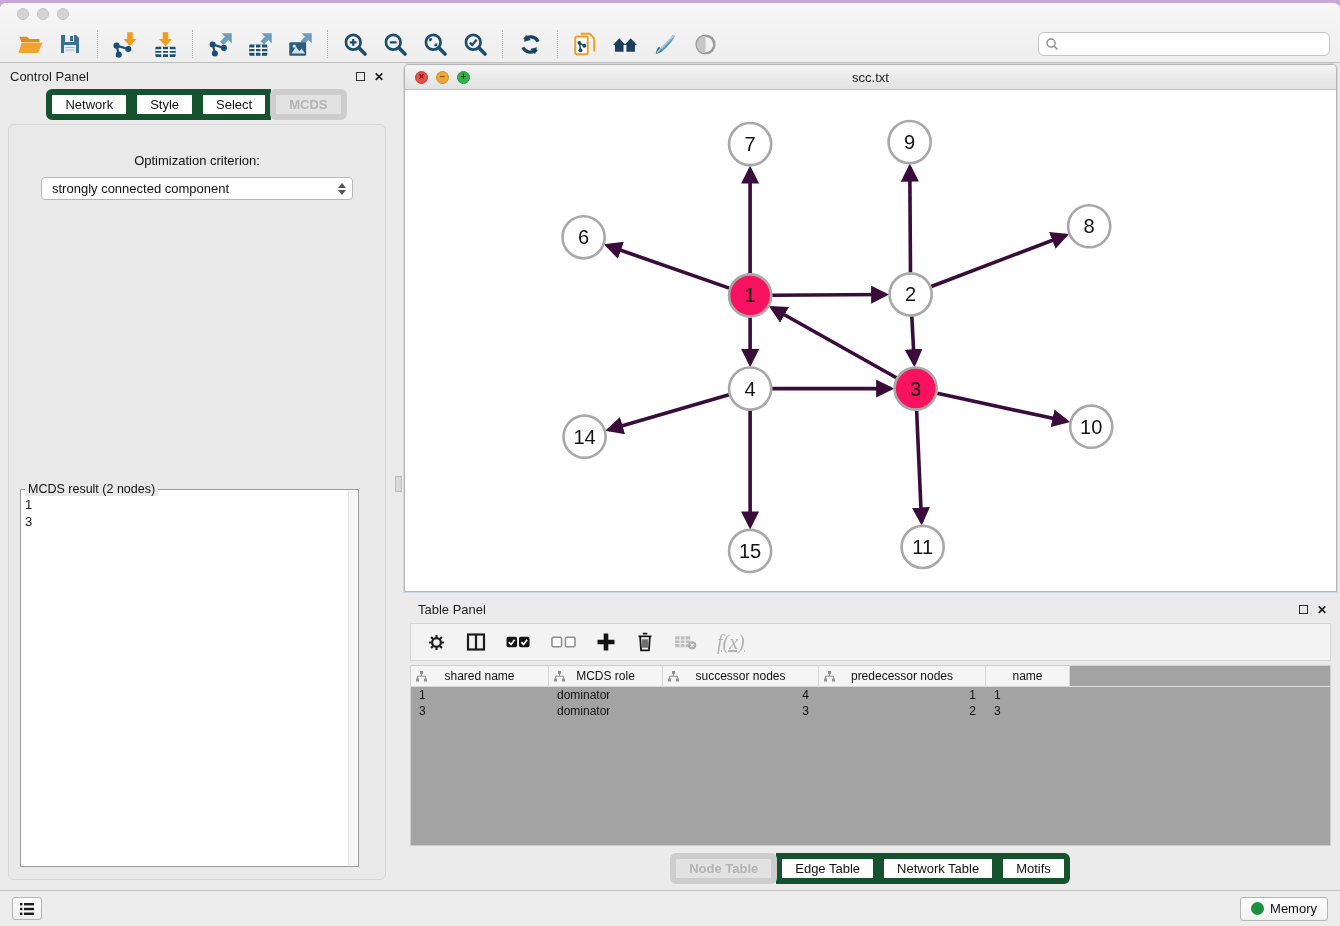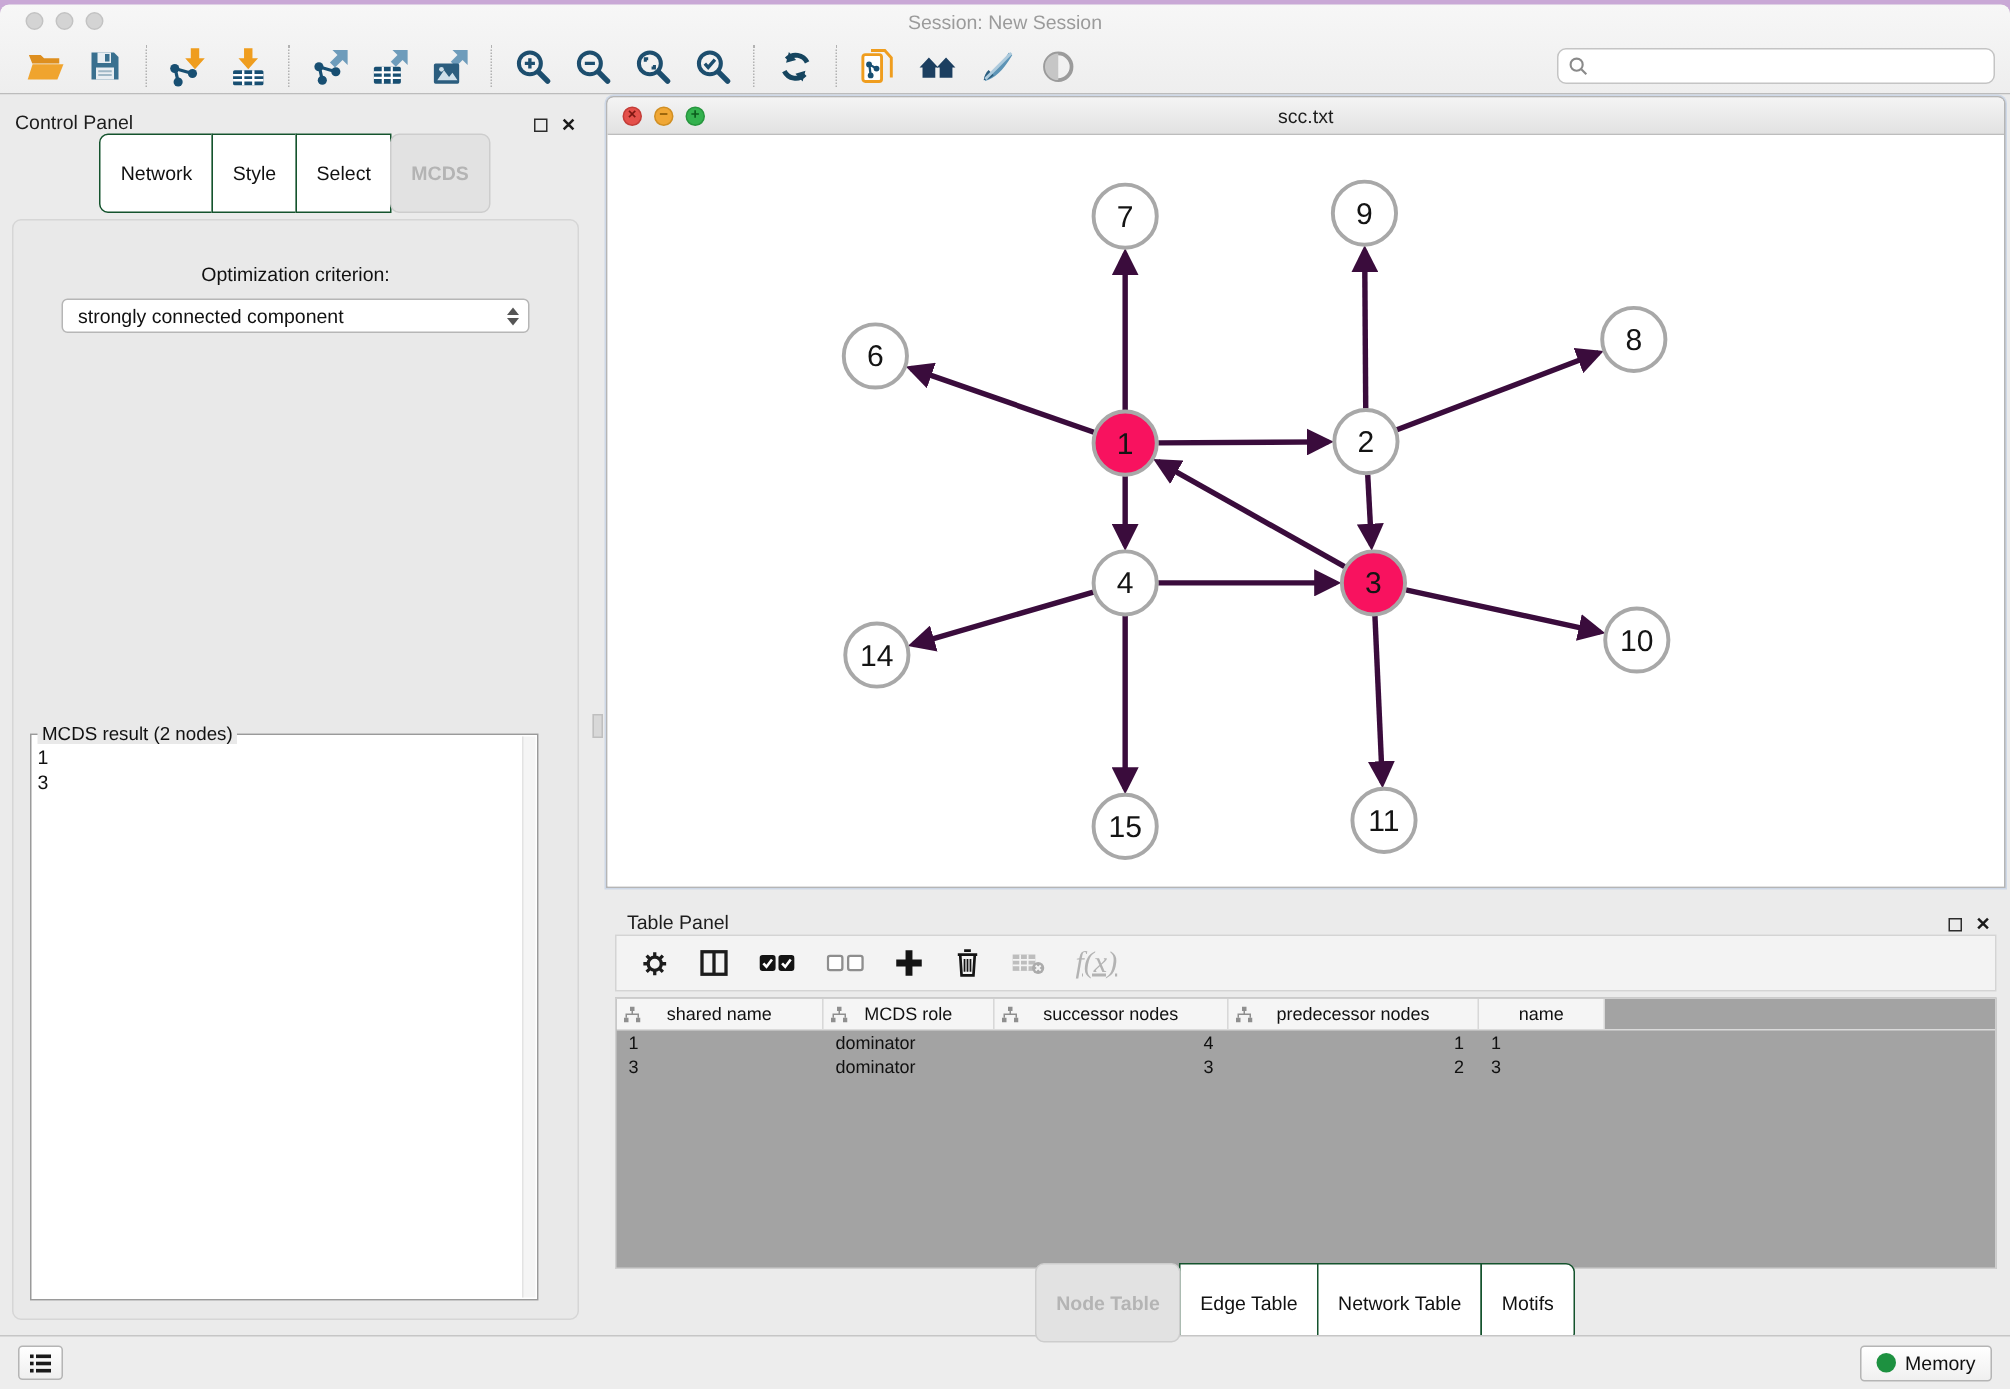--- a/index.html
+++ b/index.html
@@ -16,27 +16,27 @@
   .tbtn { width:40px; height:32px; display:flex; align-items:center; justify-content:center; cursor:default; }
   .tsep { width:1px; height:28px; border-left:1px dotted #b2b2b2; margin:0 7px; }
   .search-wrap { margin-left:auto; width:292px; height:24px; background:#fff; border:1px solid #c4c4c4; border-radius:6px; display:flex; align-items:center; padding:0 6px; }
   .search-wrap input { border:none; outline:none; flex:1; font-size:13px; height:20px; background:transparent; font-family:"Liberation Sans",sans-serif; }
 
   
   .main { position:absolute; top:61px; bottom:36px; left:0; right:0; display:flex; }
 
   
   .cpanel { width:394px; display:flex; flex-direction:column; }
-  .panel-head { height:25px; display:flex; align-items:flex-end; padding:0 10px; }
+  .panel-head { height:25px; display:flex; align-items:center; padding:0 10px; }
   .panel-title { font-size:13px; color:#1d1d1d; }
   .panel-head-icons { margin-left:auto; display:flex; align-items:center; gap:9px; }
   .float-box { width:9px; height:9px; border:1.6px solid #2c2c2c; display:inline-block; }
   .close-x { font-size:12px; font-weight:bold; color:#1a1a1a; line-height:1; }
   .tabrow { display:flex; justify-content:center; }
-  .xtab { font-size:13px; color:#111; background:#fff; border:1px solid #14532d; padding:18px 13px; margin-left:-1px; position:relative; cursor:default; }
+  .xtab { font-size:13px; color:#111; background:#fff; border:6px solid #14532d; padding:2px 13px; margin-left:-1px; position:relative; cursor:default; }
   .xtab:first-child { border-radius:6px 0 0 6px; }
   .xtab:last-child { border-radius:0 6px 6px 0; }
   .xtab.sel { background:#e2e2e2; color:#b4b4b4; border-color:#cdcdcd; border-radius:6px; z-index:1;font-weight:bold; }
   .cp-content { flex:1; margin:4px 8px 10px 8px; border:1px solid #d6d6d6; border-radius:6px; background:#e9e9e9; display:flex; flex-direction:column; align-items:center; overflow:hidden; }
   .opt-label { margin-top:28px; font-size:13px; color:#111; }
   .dropdown { margin-top:9px; width:312px; height:23px; background:#fff; border:1px solid #b6b6b6; border-radius:4px; display:flex; align-items:center; padding:0 6px 0 10px; font-size:13px; color:#111; }
   .dropdown .dd-stepper { margin-left:auto; display:flex; flex-direction:column; gap:2px; }
   .dd-stepper i { width:0; height:0; border-left:4px solid transparent; border-right:4px solid transparent; display:block; }
   .dd-up { border-bottom:5px solid #555; }
   .dd-down { border-top:5px solid #555; }
@@ -91,21 +91,20 @@
 <body>
 
 <div class="app">
 
   <div class="chrome">
     <div class="lights">
       <span class="light"></span>
       <span class="light"></span>
       <span class="light"></span>
     </div>
-    <div class="win-title">Session: New Session</div>
 
     <div class="toolbar">
       <div class="tbtn">
           <svg viewBox="0 0 24 24" width="27" height="27">
             <path fill="#de8f1f" d="M2 5h7l2 2h9v3H4z"></path>
             <path fill="#f0a42e" d="M4.2 10.5h18.3l-3.6 9H1.3z"></path>
           </svg>
         </div>
       <div class="tbtn">
           <svg viewBox="0 0 24 24" width="24" height="24">

